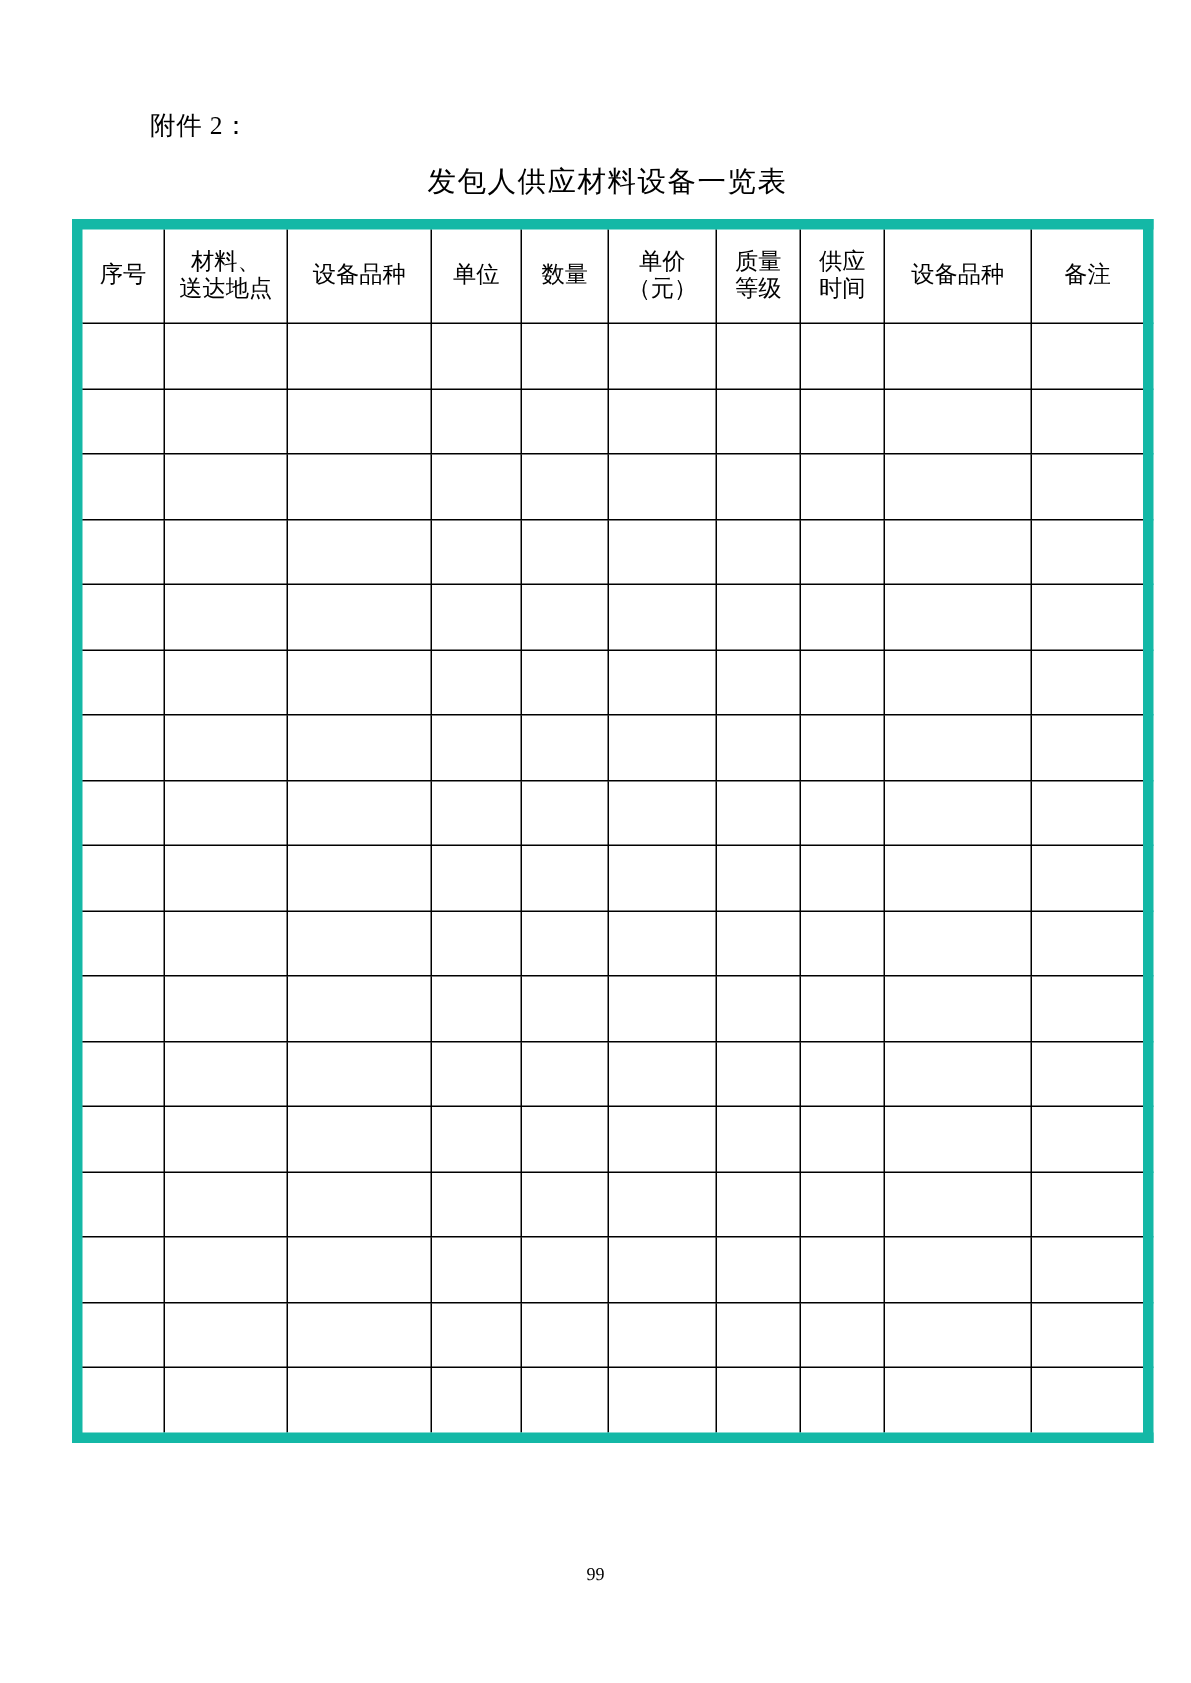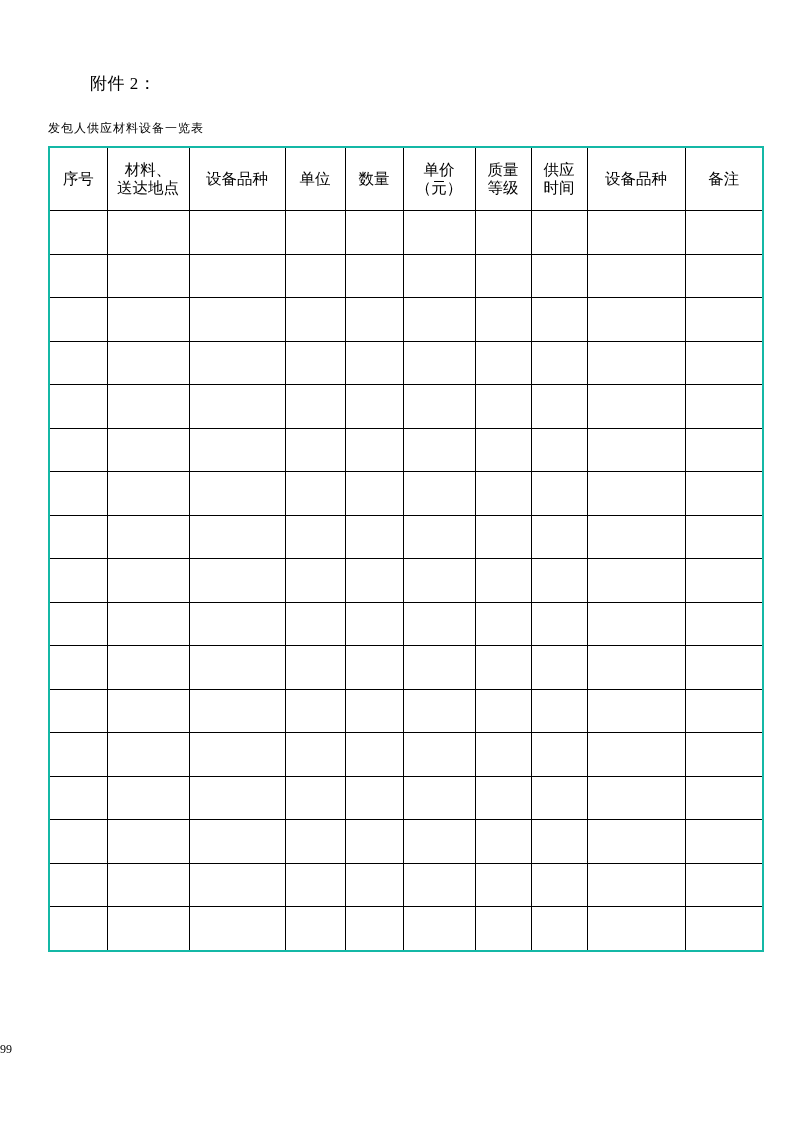--- a/index.html
+++ b/index.html
@@ -17,32 +17,33 @@
   .page {
     position: absolute;
     left: 0;
     top: 0;
     width: 794px;
     height: 1122px;
     background: #ffffff;
   }
   .attachment-label {
     position: absolute;
-    left: 90px;
+    left: 100px;
     top: 72px;
     font-size: 17px;
     letter-spacing: 0.5px;
     white-space: nowrap;
   }
   .doc-title {
     position: absolute;
     left: 48px;
-    top: 120px;
+    top: 108px;
     width: 714px;
-    font-size: 12px;
+    text-align: center;
+    font-size: 19px;
     letter-spacing: 1px;
     white-space: nowrap;
   }
   .table-wrap {
     position: absolute;
     left: 48px;
     top: 146px;
     width: 714px;
   }
   table.grid {
@@ -50,41 +51,42 @@
     width: 714px;
     table-layout: fixed;
   }
   table.grid th,
   table.grid td {
     border: 1px solid #000000;
     padding: 0;
     margin: 0;
   }
   table.grid {
-    border: 2px solid #14b8a6;
+    border: 7px solid #14b8a6;
   }
   table.grid thead th {
     height: 62px;
     font-weight: normal;
     font-size: 15.5px;
     line-height: 1.15;
     text-align: center;
     vertical-align: middle;
   }
   table.grid tbody td {
     height: 42.5px;
   }
   .hdr-lines span {
     display: block;
   }
   .page-number {
     position: absolute;
     left: 0;
     top: 1042px;
     width: 794px;
+    text-align: center;
     font-size: 12px;
     font-family: "Liberation Serif", "DejaVu Serif", serif;
   }
 </style>
 </head>
 <body>
 
 <div class="page">
 
   <div class="attachment-label">附件 2：</div>

